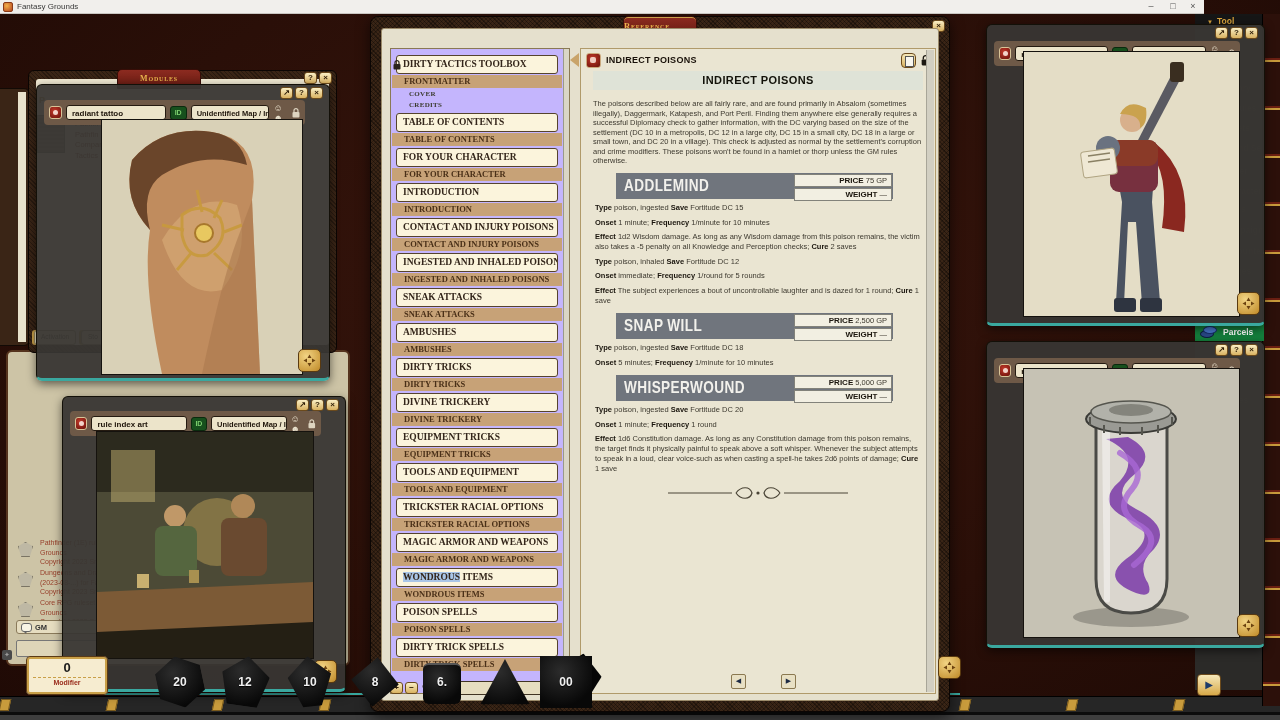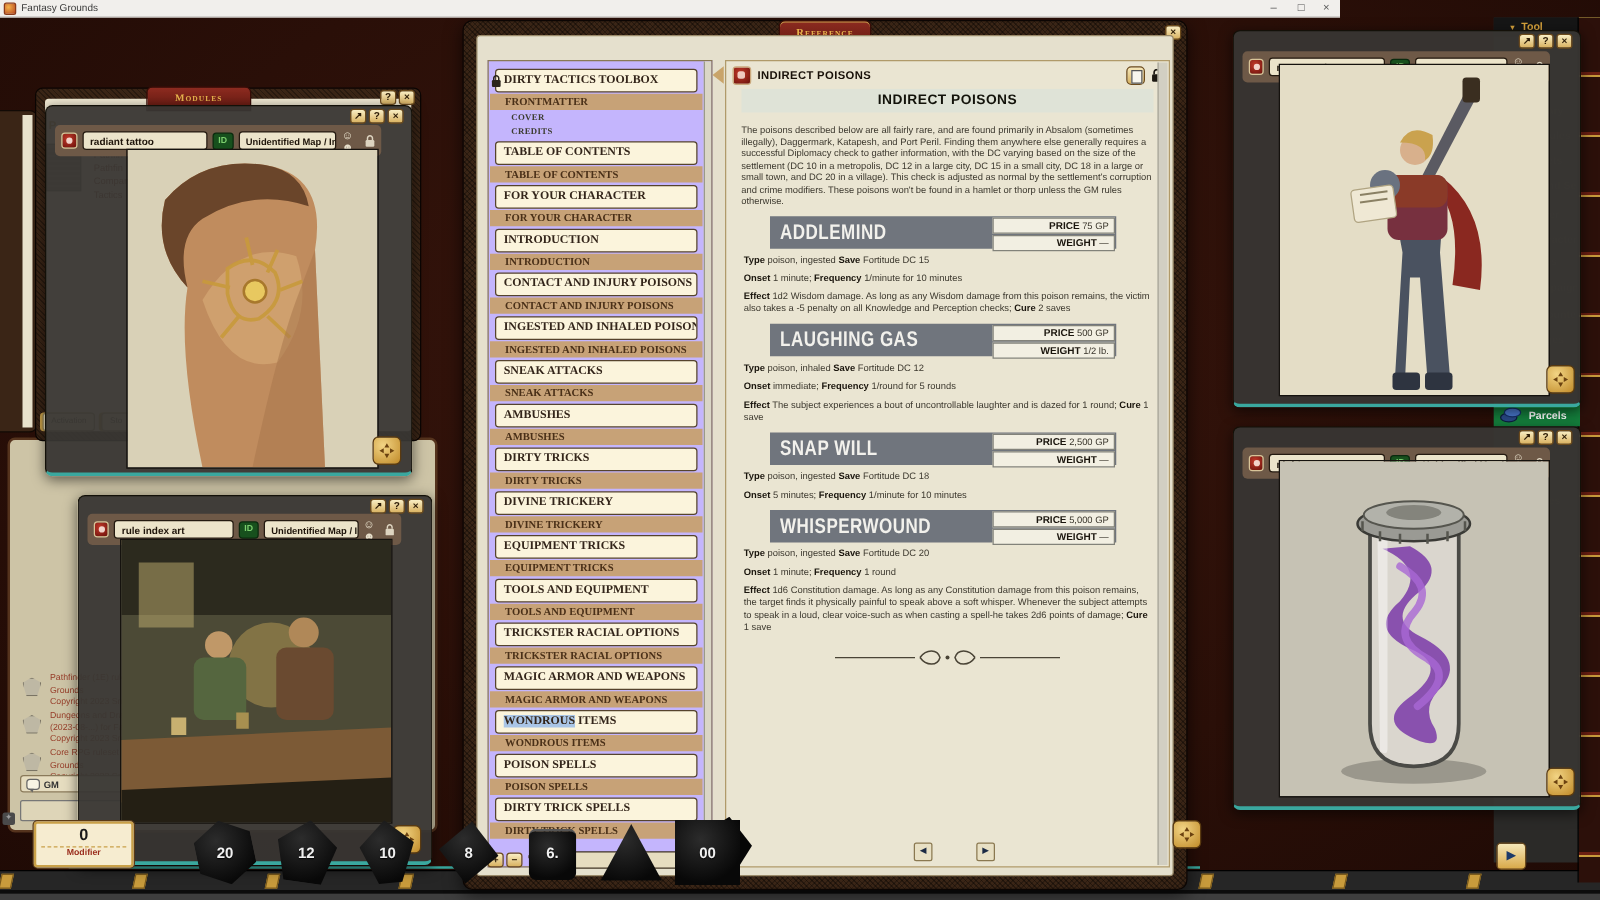--- a/index.html
+++ b/index.html
@@ -3,21 +3,21 @@
 <meta charset="utf-8">
 <style>
   html,body{margin:0;padding:0}
   body{width:1280px;height:720px;position:relative;overflow:hidden;
        background:radial-gradient(ellipse at 50% 40%, #38150c 0%, #2a0f08 60%, #1f0a05 100%);
        font-family:"Liberation Sans",sans-serif;}
   .abs{position:absolute}
   b{color:#1a150d}
 
   
-  #osbar{left:0;top:0;width:1072px;height:13px;background:#f1efec;border-bottom:1px solid #c9c6c2;z-index:40;display:flex;align-items:center}
+  #osbar{left:0;top:0;width:1204px;height:13px;background:#f1efec;border-bottom:1px solid #c9c6c2;z-index:40;display:flex;align-items:center}
   #osicon{width:8px;height:8px;margin:0 4px 0 3px;border-radius:2px;background:radial-gradient(circle at 35% 35%, #f4b14a,#b5461f);border:1px solid #8a3a18}
   #ostitle{font-size:8px;color:#3a3a3a}
   .osctl{position:absolute;top:0;font-size:9px;color:#555;width:18px;text-align:center;line-height:13px}
 
   
   .gbtn{width:13px;height:12px;box-sizing:border-box;background:linear-gradient(#f9eec4,#d9b261);border:1px solid #6b4a1c;border-radius:3px;
         color:#2e1d07;font:bold 8px/10px "Liberation Sans",sans-serif;text-align:center;display:inline-block}
   .btnrow{display:flex;gap:2px}
 
   
@@ -35,21 +35,21 @@
   .radial{position:absolute;width:21px;height:21px;border-radius:5px;background:radial-gradient(circle at 35% 30%,#f2d484,#c08a28);border:1px solid #5a3a10;display:flex;align-items:center;justify-content:center}
   .lockicon{display:inline-block}
 
   
   #ref{left:370px;top:16px;width:578px;height:694px;z-index:6;border-radius:8px;border:1px solid #0b0503;
        background:#3a2516;
        background-image:repeating-linear-gradient(45deg,rgba(0,0,0,.35) 0 1px,transparent 1px 3px),repeating-linear-gradient(-45deg,rgba(0,0,0,.25) 0 1px,transparent 1px 3px);
        box-shadow:0 4px 14px rgba(0,0,0,.6)}
   #ref-inner{position:absolute;left:10px;top:11px;right:10px;bottom:10px;background:#e5e0cd;border-radius:3px;border:1px solid #9a8a6a}
   #ref-tab{position:absolute;left:252px;top:-1px;width:72px;height:20px;background:linear-gradient(#8d2b20,#641a11);border:1px solid #380d07;border-radius:5px 5px 0 0;
-           font:bold 8.5px/19px "Liberation Serif",serif;font-variant:small-caps;letter-spacing:.8px;color:#e9b54d;text-align:center;box-shadow:0 1px 0 #caa04c inset}
+           font:bold 8.5px/19px "Liberation Serif",serif;font-variant:small-caps;letter-spacing:.8px;color:#e9b54d;box-shadow:0 1px 0 #caa04c inset}
   #ref-close{position:absolute;top:3px;right:4px}
   #toc-panel{position:absolute;left:8px;top:19px;width:178px;height:644px;background:#c4b5fd;border:1px solid #897955;overflow:hidden}
   #toc{position:absolute;left:0;top:4px;right:6px}
   .toc-chapter{margin:2px 5px 1px 5px;height:17px;background:#fbf4dc;border:1px solid #55432d;border-radius:3px;
                font:bold 9.5px/17px "Liberation Serif",serif;color:#33251a;padding:0 6px;white-space:nowrap;overflow:hidden}
   .toc-sub{height:13px;margin:0 1px 1px 1px;background:#c7a277;font:bold 8.5px/13px "Liberation Serif",serif;color:#4a3018;padding:0 12px;white-space:nowrap;overflow:hidden}
   .toc-leaf{height:11px;font:bold 7px/11px "Liberation Serif",serif;color:#3c3c30;padding:0 18px;letter-spacing:.3px}
   .hl{background:#a9c5e6}
   #toc-sb{position:absolute;right:0;top:0;bottom:0;width:5px;background:#dad6c6;border-left:1px solid #9a9a8a}
   #toc-lock{position:absolute;left:11px;top:31px;z-index:7}
@@ -422,27 +422,20 @@
                 <div class="pcells">
                   <div class="pcell"><b>PRICE</b> 75 GP</div>
                   <div class="pcell"><b>WEIGHT</b> —</div>
                 </div>
               </div>
               <div class="pline"><b>Type</b> poison, ingested <b>Save</b> Fortitude DC 15</div>
               <div class="pline"><b>Onset</b> 1 minute; <b>Frequency</b> 1/minute for 10 minutes</div>
               <div class="pline"><b>Effect</b> 1d2 Wisdom damage. As long as any Wisdom damage from this poison remains, the victim also takes a -5 penalty on all Knowledge and Perception checks; <b>Cure</b> 2 saves</div>
             </div>
             <div class="pblock">
-              <div class="pbar">
-                <div class="pname">LAUGHING GAS</div>
-                <div class="pcells">
-                  <div class="pcell"><b>PRICE</b> 500 GP</div>
-                  <div class="pcell"><b>WEIGHT</b> 1/2 lb.</div>
-                </div>
-              </div>
               <div class="pline"><b>Type</b> poison, inhaled <b>Save</b> Fortitude DC 12</div>
               <div class="pline"><b>Onset</b> immediate; <b>Frequency</b> 1/round for 5 rounds</div>
               <div class="pline"><b>Effect</b> The subject experiences a bout of uncontrollable laughter and is dazed for 1 round; <b>Cure</b> 1 save</div>
             </div>
             <div class="pblock">
               <div class="pbar">
                 <div class="pname">SNAP WILL</div>
                 <div class="pcells">
                   <div class="pcell"><b>PRICE</b> 2,500 GP</div>
                   <div class="pcell"><b>WEIGHT</b> —</div>

